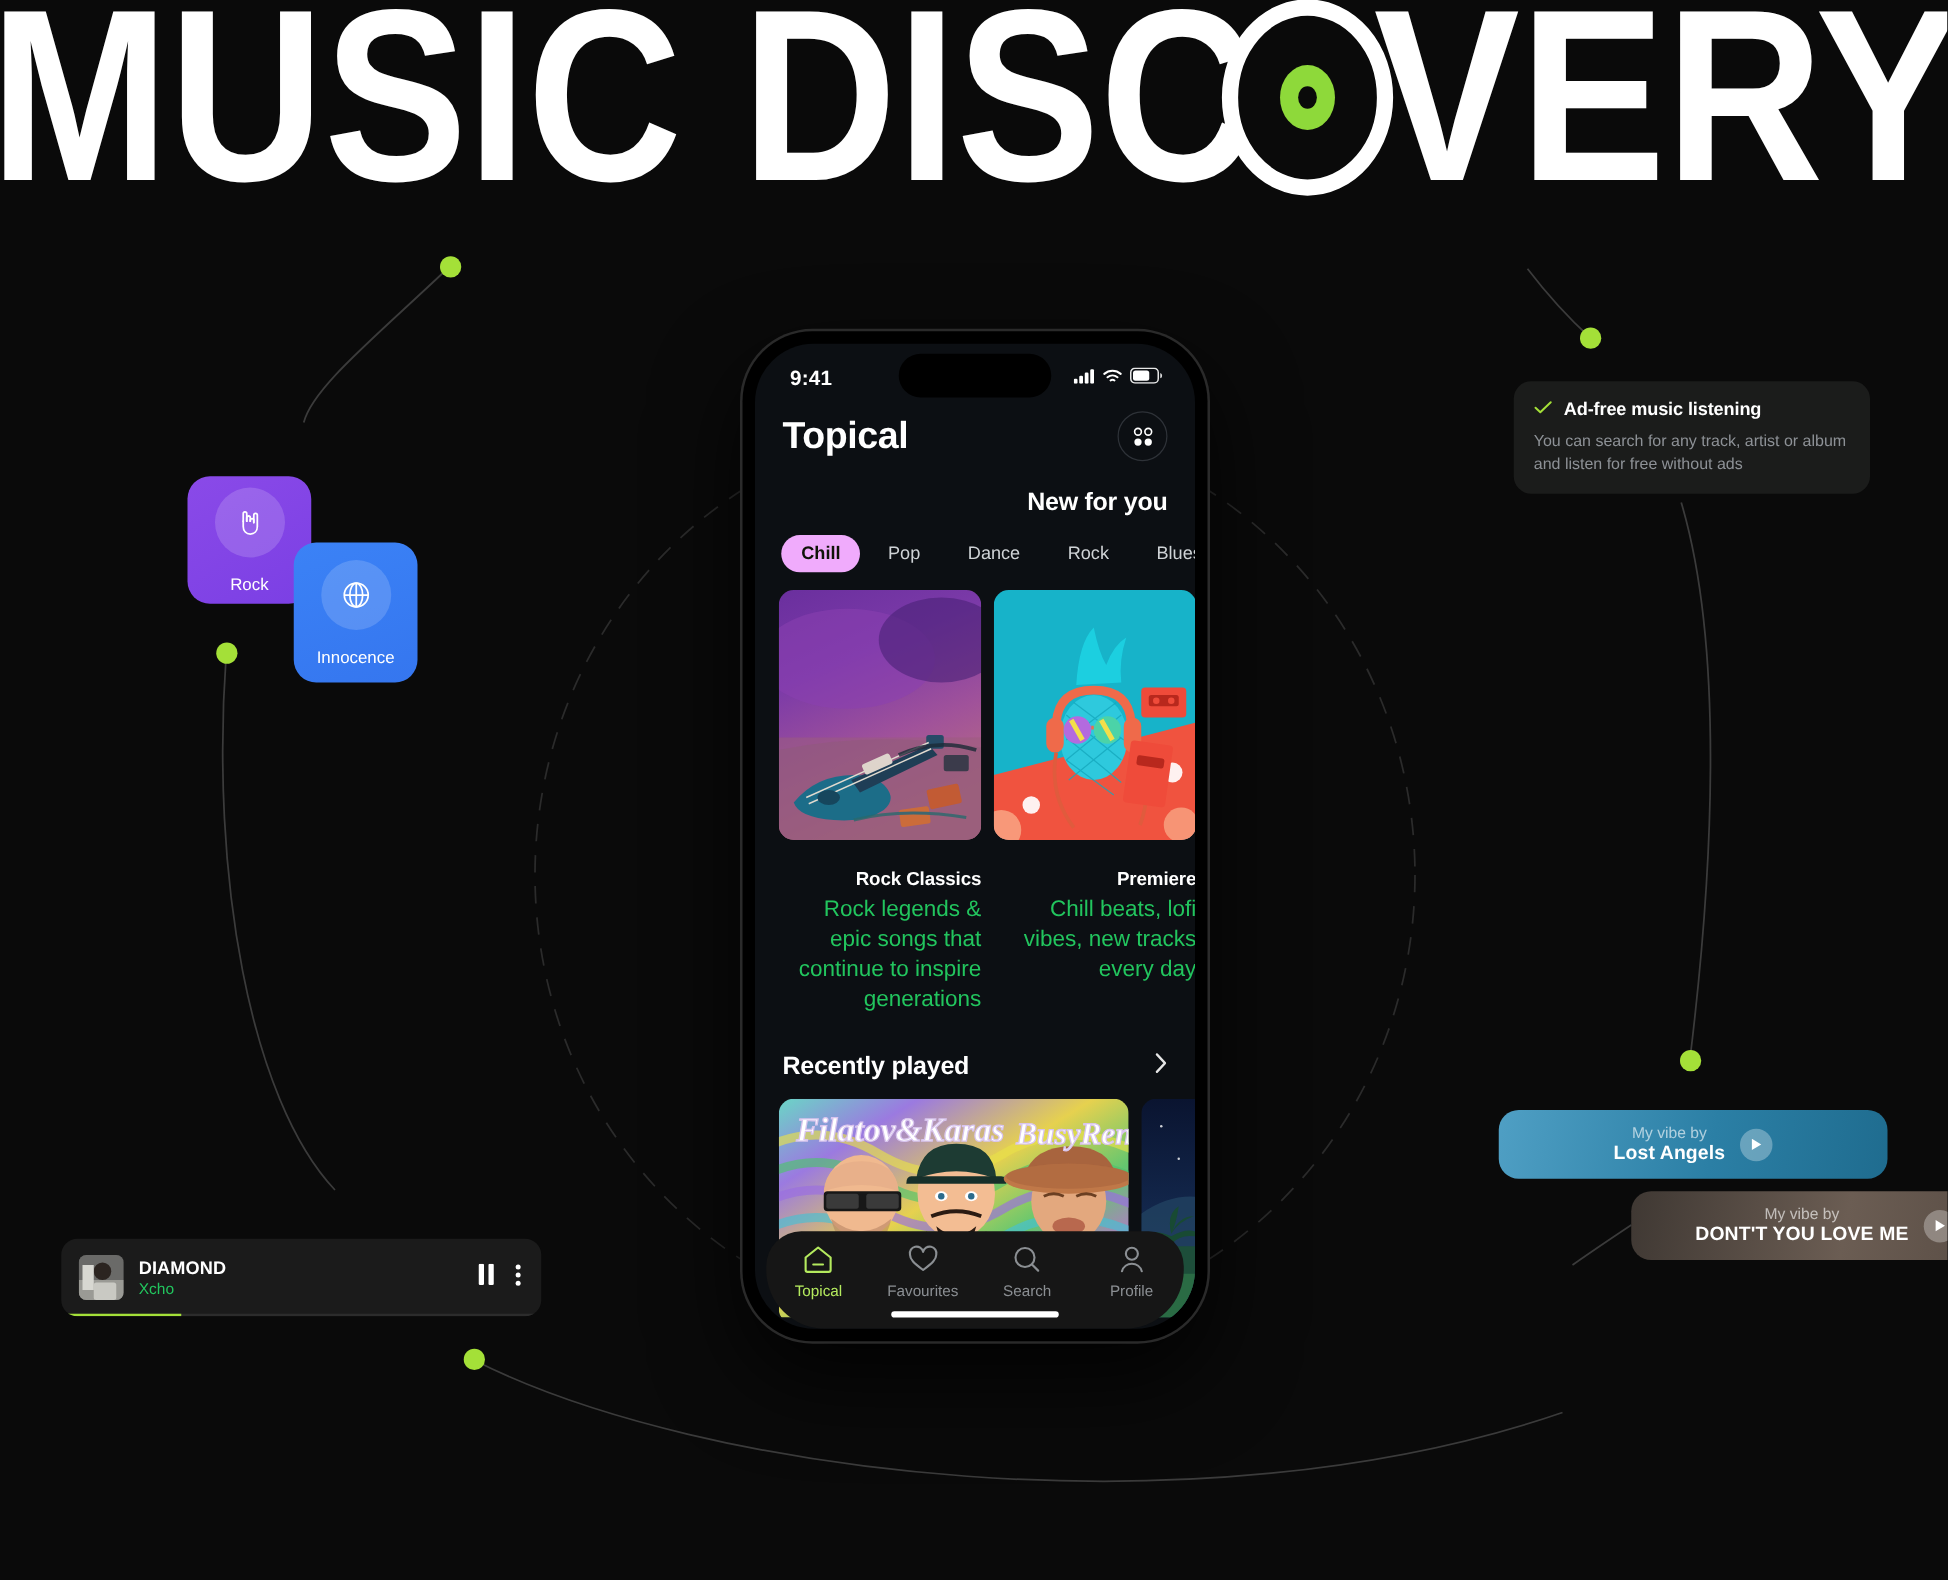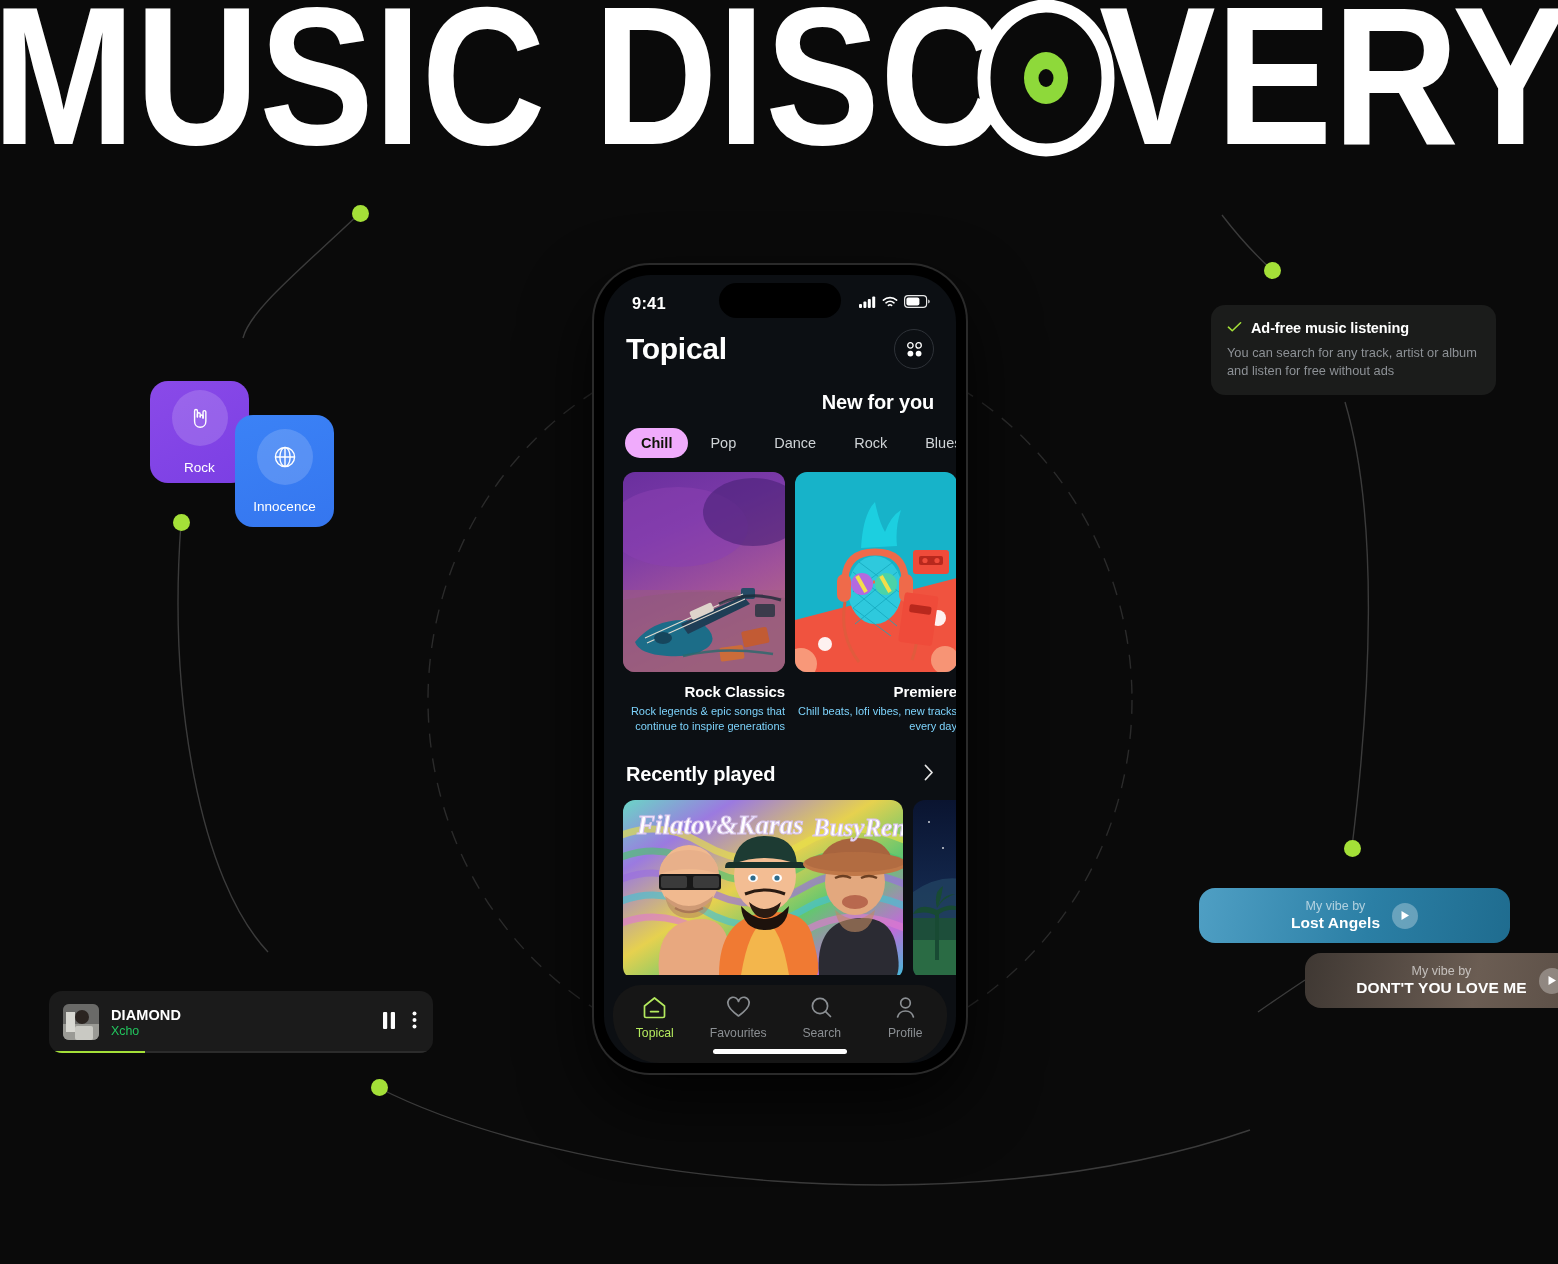--- a/index.html
+++ b/index.html
@@ -81,22 +81,22 @@
   }
   .chip.active { background:#f0abfc; color:#0e1307; font-weight:600; }
 
   .cards { display:flex; gap:10px; padding:14px 0 0 19px; overflow:hidden; }
   .card { width:162px; flex:0 0 162px; }
   .card-img {
     width:162px; height:200px; border-radius:12px; overflow:hidden; position:relative;
     background:#1a1a1a;
   }
   .card-img svg { display:block; width:100%; height:100%; }
-  .card h3 { font-size:15px; font-weight:700; margin-top:11px; letter-spacing:-.1px; }
-  .card p { font-size:11px; color:#7dd3fc; line-height:1.33; margin-top:4px; }
+  .card h3 { font-size:15px; font-weight:700; margin-top:23px; letter-spacing:-.1px; }
+  .card p { font-size:18px; color:#22c55e; line-height:1.33; margin-top:4px; }
 
   .rp-head {
     display:flex; align-items:center; justify-content:space-between;
     padding:30px 22px 0 22px;
     gap:44px;
   }
   .rp-head h2 { font-size:20px; font-weight:600; letter-spacing:-.2px; }
 
   .rp-row { display:flex; gap:10px; padding:14px 16px 0 19px; overflow:hidden; }
   .rp-card { flex:0 0 auto; border-radius:12px; overflow:hidden; }
@@ -128,21 +128,21 @@
     background:rgba(255,255,255,.16);
     display:flex; align-items:center; justify-content:center;
   }
   .genre .lbl { font-size:13.5px; margin-top:14px; }
   .genre-rock {
     left:150px; top:381px; width:99px; height:102px;
     background:linear-gradient(150deg,#8a4ae8 0%,#7b3fe4 100%);
     z-index:2;
   }
   .genre-inn {
-    left:235px; top:415px; width:99px; height:112px;
+    left:235px; top:434px; width:99px; height:112px;
     background:linear-gradient(160deg,#3b82f6 0%,#3576ef 100%);
     z-index:3;
   }
 
   
   .tip {
     position:absolute; left:1211px; top:305px; width:285px;
     background:#1b1c1b; border-radius:14px; padding:14px 16px 15px 16px;
   }
   .tip-head { display:flex; align-items:center; gap:9px; }

